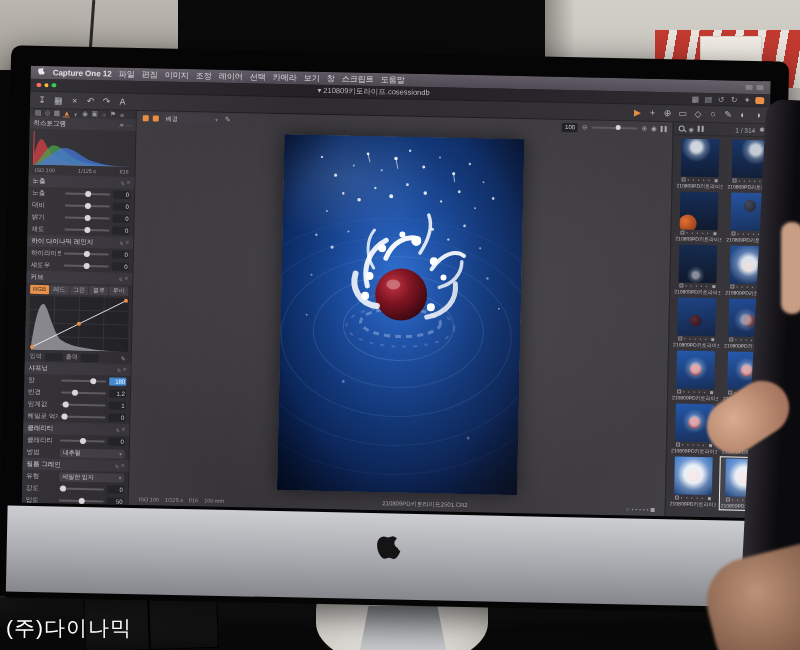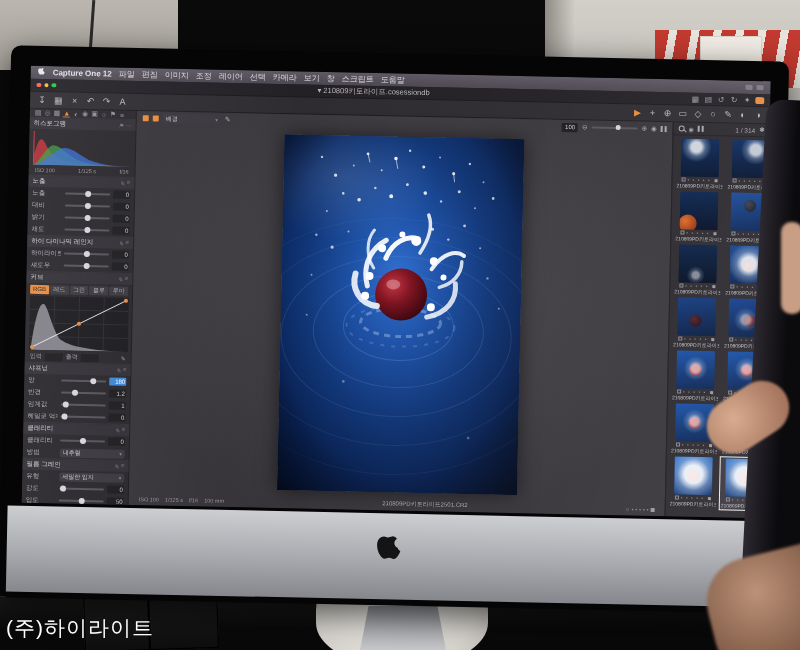--- a/index.html
+++ b/index.html
@@ -776,20 +776,20 @@
 
     <div class="chin">
       <svg class="alogo" viewBox="0 0 100 115">
         <path fill="#141414" d="M78 44c-2-1-12-5-12-17 0-10 8-15 9-16-5-7-13-7-16-7-7 0-13 4-16 4s-9-4-15-4C17 4 4 14 4 35c0 13 5 27 11 36 5 7 10 13 17 13 6 0 8-4 16-4s10 4 16 4c7 0 12-6 16-12 5-7 7-14 8-17-1 0-8-3-10-11z"></path>
         <path fill="#141414" d="M62 4c1 6-2 12-5 16-3 4-9 8-14 8-1-7 2-13 5-17 3-4 10-7 14-7z"></path>
       </svg>
     </div>
   </div>
 
   <div class="abs swatches"></div>
-  <div class="abs watermark">(주)하이라이트</div>
+  <div class="abs watermark">(주)다이나믹</div>
 
   <div class="abs phone"></div>
   <div class="abs finger-side"></div>
   <div class="abs finger-point"></div>
   <div class="abs hand-bottom"></div>
 
 </div>
 
 </body></html>

